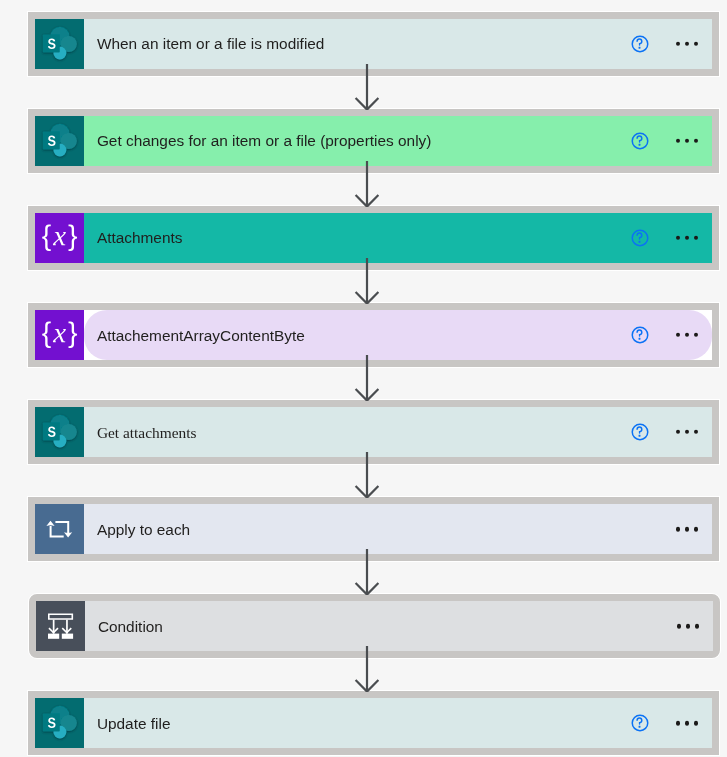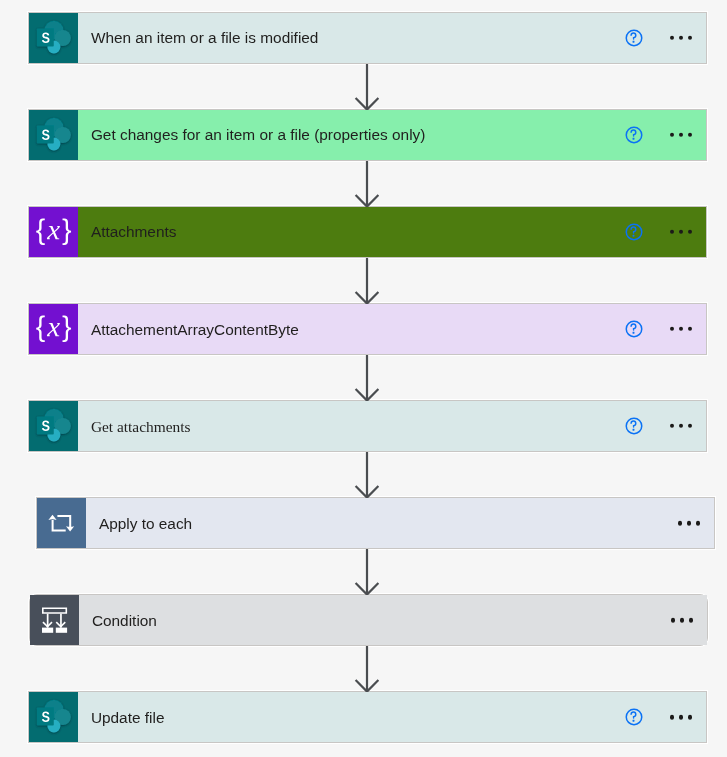--- a/index.html
+++ b/index.html
@@ -2,21 +2,21 @@
 <html><head>
 <meta charset="utf-8">
 <title>Flow overview</title>
 <style>
   html,body{margin:0;padding:0;}
   body{width:727px;height:757px;background:#f6f6f6;
        font-family:"Liberation Sans",sans-serif;overflow:hidden;}
   #flow{position:absolute;left:0;top:0;width:727px;height:757px;}
 
   .card{position:absolute;left:28px;width:677px;height:50px;
-        border:1px solid #737373;background:#fff;display:flex;box-shadow:0 0 0 1px #ffffff;
+        border:7px solid #737373;background:#fff;display:flex;box-shadow:0 0 0 1px #ffffff;
         align-items:stretch;box-sizing:content-box;}
   .icon-block{width:49px;flex:0 0 49px;display:block;line-height:0;}
   .card-body{flex:1;display:flex;align-items:center;position:relative;}
   .card-title{font-size:15.4px;color:#201f1e;margin-left:12.9px;
               letter-spacing:0;position:relative;top:0.4px;white-space:nowrap;}
   .help-icon{position:absolute;left:545.5px;top:50%;
              transform:translateY(-50.5%);width:20px;height:20px;line-height:0;}
   .dots{position:absolute;left:591.5px;top:50%;transform:translateY(-50%);
         display:flex;gap:4.95px;height:4.3px;}
   .dot{width:4.3px;height:4.3px;border-radius:50%;background:#1b1a19;flex:0 0 auto;}
@@ -111,21 +111,21 @@
             <path fill="#fff" d="M513 -425Q386 -425 317.5 -348.0Q249 -271 249 -132V229Q249 346 196.5 403.5Q144 461 34 466V593Q143 597 196.0 654.5Q249 712 249 829V1191Q249 1332 315.5 1408.0Q382 1484 513 1484H648V1355H585Q494 1355 455.5 1301.5Q417 1248 417 1140V784Q417 690 364.0 621.5Q311 553 223 532V530Q312 509 364.5 441.0Q417 373 417 276V-81Q417 -187 455.5 -241.5Q494 -296 585 -296H648V-425Z"></path>
           </g>
           <g transform="translate(18.2642,32.2) scale(0.0141602,-0.0141602)">
             <path fill="#fff" d="M142 84Q142 56 184 45L176 0H-9Q-25 13 -25 43Q-25 71 6.5 112.0Q38 153 112 221L385 475L213 870L106 895L114 940H362L507 582L631 700Q695 761 721.0 796.0Q747 831 747 856Q747 866 738.0 873.5Q729 881 688 895L696 940H873Q894 924 894 897Q894 838 756 707L542 506L734 66L850 45L842 0H586L419 400L248 236Q193 183 167.5 148.5Q142 114 142 84Z"></path>
           </g>
           <g transform="translate(33.0407,32.1) scale(0.013916,-0.013916)">
             <path fill="#fff" d="M94 -296Q185 -296 224.5 -241.5Q264 -187 264 -81V276Q264 374 316.0 442.0Q368 510 457 530V532Q371 552 317.5 619.5Q264 687 264 784V1140Q264 1248 224.5 1301.5Q185 1355 94 1355H34V1484H166Q297 1484 363.5 1408.0Q430 1332 430 1191V829Q430 713 483.0 655.0Q536 597 647 593V466Q535 462 482.5 404.0Q430 346 430 229V-132Q430 -270 361.5 -347.5Q293 -425 166 -425H34V-296Z"></path>
           </g>
         </svg>
       </div>
-    <div class="card-body" style="background: #4d7c0f;">
+    <div class="card-body" style="background: #14b8a6;">
       <span class="card-title" style="color: rgb(32, 31, 30);">Attachments</span>
       <span class="help-icon" title="?"><svg width="20" height="20" viewBox="0 0 20 20">
             <circle cx="10" cy="10" r="7.75" fill="none" stroke="#0b72f5" stroke-width="1.5"></circle>
             <path d="M7.1 7.35 a2.35 2.35 0 1 1 2.5 2.5 v1.25" fill="none" stroke="#0b72f5" stroke-width="1.45" stroke-linecap="round"></path>
             <rect x="8.55" y="12.75" width="1.9" height="2.0" rx="0.3" fill="#0b72f5"></rect>
           </svg></span>
       <span class="dots">
         <i class="dot" style="background: rgb(27, 26, 25);"></i>
         <i class="dot" style="background: rgb(27, 26, 25);"></i>
         <i class="dot" style="background: rgb(27, 26, 25);"></i>
@@ -144,21 +144,21 @@
             <path fill="#fff" d="M513 -425Q386 -425 317.5 -348.0Q249 -271 249 -132V229Q249 346 196.5 403.5Q144 461 34 466V593Q143 597 196.0 654.5Q249 712 249 829V1191Q249 1332 315.5 1408.0Q382 1484 513 1484H648V1355H585Q494 1355 455.5 1301.5Q417 1248 417 1140V784Q417 690 364.0 621.5Q311 553 223 532V530Q312 509 364.5 441.0Q417 373 417 276V-81Q417 -187 455.5 -241.5Q494 -296 585 -296H648V-425Z"></path>
           </g>
           <g transform="translate(18.2642,32.2) scale(0.0141602,-0.0141602)">
             <path fill="#fff" d="M142 84Q142 56 184 45L176 0H-9Q-25 13 -25 43Q-25 71 6.5 112.0Q38 153 112 221L385 475L213 870L106 895L114 940H362L507 582L631 700Q695 761 721.0 796.0Q747 831 747 856Q747 866 738.0 873.5Q729 881 688 895L696 940H873Q894 924 894 897Q894 838 756 707L542 506L734 66L850 45L842 0H586L419 400L248 236Q193 183 167.5 148.5Q142 114 142 84Z"></path>
           </g>
           <g transform="translate(33.0407,32.1) scale(0.013916,-0.013916)">
             <path fill="#fff" d="M94 -296Q185 -296 224.5 -241.5Q264 -187 264 -81V276Q264 374 316.0 442.0Q368 510 457 530V532Q371 552 317.5 619.5Q264 687 264 784V1140Q264 1248 224.5 1301.5Q185 1355 94 1355H34V1484H166Q297 1484 363.5 1408.0Q430 1332 430 1191V829Q430 713 483.0 655.0Q536 597 647 593V466Q535 462 482.5 404.0Q430 346 430 229V-132Q430 -270 361.5 -347.5Q293 -425 166 -425H34V-296Z"></path>
           </g>
         </svg>
       </div>
-    <div class="card-body" style="background: rgb(232, 218, 246);">
+    <div class="card-body" style="background: rgb(232, 218, 246); border-radius: 23px;">
       <span class="card-title" style="color: rgb(32, 31, 30);">AttachementArrayContentByte</span>
       <span class="help-icon" title="?"><svg width="20" height="20" viewBox="0 0 20 20">
             <circle cx="10" cy="10" r="7.75" fill="none" stroke="#0b72f5" stroke-width="1.5"></circle>
             <path d="M7.1 7.35 a2.35 2.35 0 1 1 2.5 2.5 v1.25" fill="none" stroke="#0b72f5" stroke-width="1.45" stroke-linecap="round"></path>
             <rect x="8.55" y="12.75" width="1.9" height="2.0" rx="0.3" fill="#0b72f5"></rect>
           </svg></span>
       <span class="dots">
         <i class="dot" style="background: rgb(27, 26, 25);"></i>
         <i class="dot" style="background: rgb(27, 26, 25);"></i>
         <i class="dot" style="background: rgb(27, 26, 25);"></i>
@@ -201,21 +201,21 @@
         <i class="dot" style="background: rgb(27, 26, 25);"></i>
         <i class="dot" style="background: rgb(27, 26, 25);"></i>
       </span>
     </div>
   </div>
     <div class="arrow" style="top: 452.2px;">
       <svg width="32" height="46" viewBox="0 0 32 46">
         <path d="M16 0 V45.6 M4.6 34 L16 45.6 L27.4 34" fill="none" stroke="#4a4d50" stroke-width="2.2" stroke-linecap="butt" stroke-linejoin="miter"></path>
       </svg>
     </div>
-    <div class="card" style="top: 497.25px; left: 28px; width: 677px; height: 50px; border-color: rgb(200, 198, 196); margin-left: 8px;">
+    <div class="card" style="top: 497.25px; left: 28px; width: 677px; height: 50px; border-color: rgb(200, 198, 196);">
     <div class="icon-block" style="background: rgb(72, 107, 145);">
         <svg class="ib" width="49" height="50" viewBox="0 0 49 50">
           <g fill="#fff">
             <path d="M20.4 17.1 H34.2 V28.9 H32.2 V19.1 H20.4 Z"></path>
             <path d="M14.6 22.0 H16.6 V31.4 H28.7 V33.4 H14.6 Z"></path>
             <path d="M15.5 16.7 L19.6 21.9 Q17.5 21.35 15.5 21.35 Q13.5 21.35 11.4 21.9 Z"></path>
             <path d="M33.1 33.4 L37.2 28.2 Q35.1 28.75 33.1 28.75 Q31.1 28.75 29.0 28.2 Z"></path>
           </g>
         </svg>
       </div>

